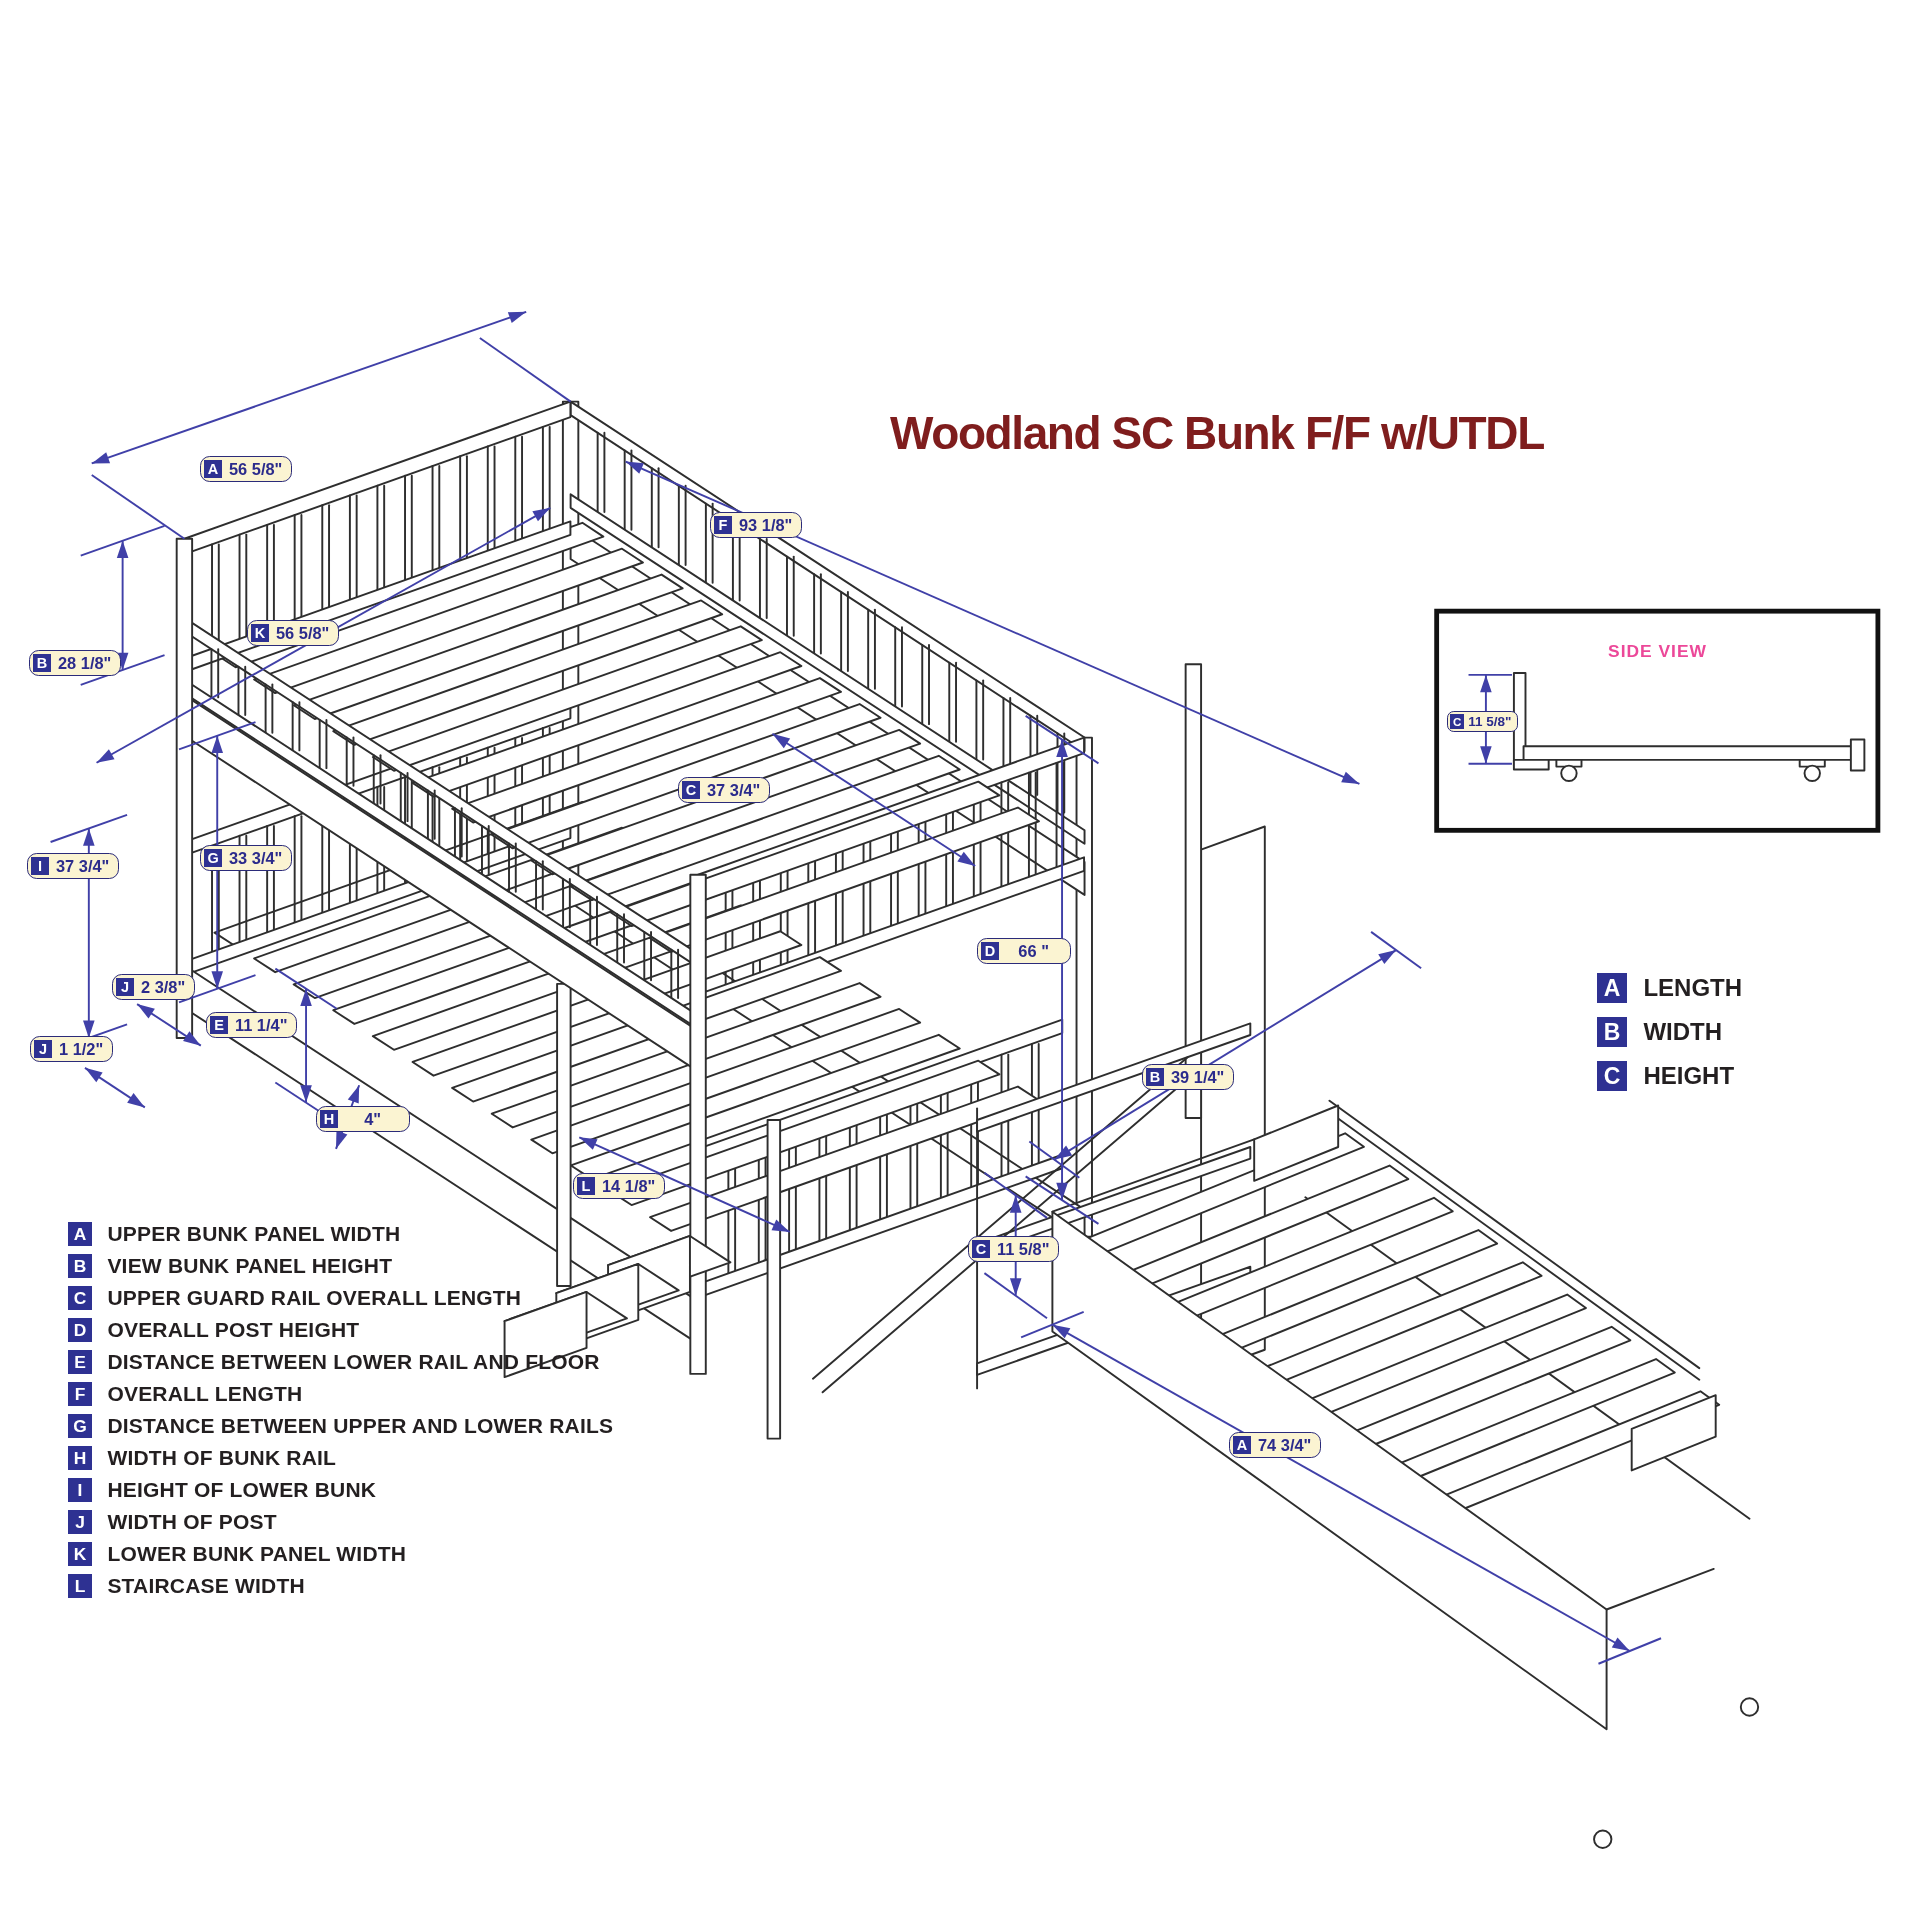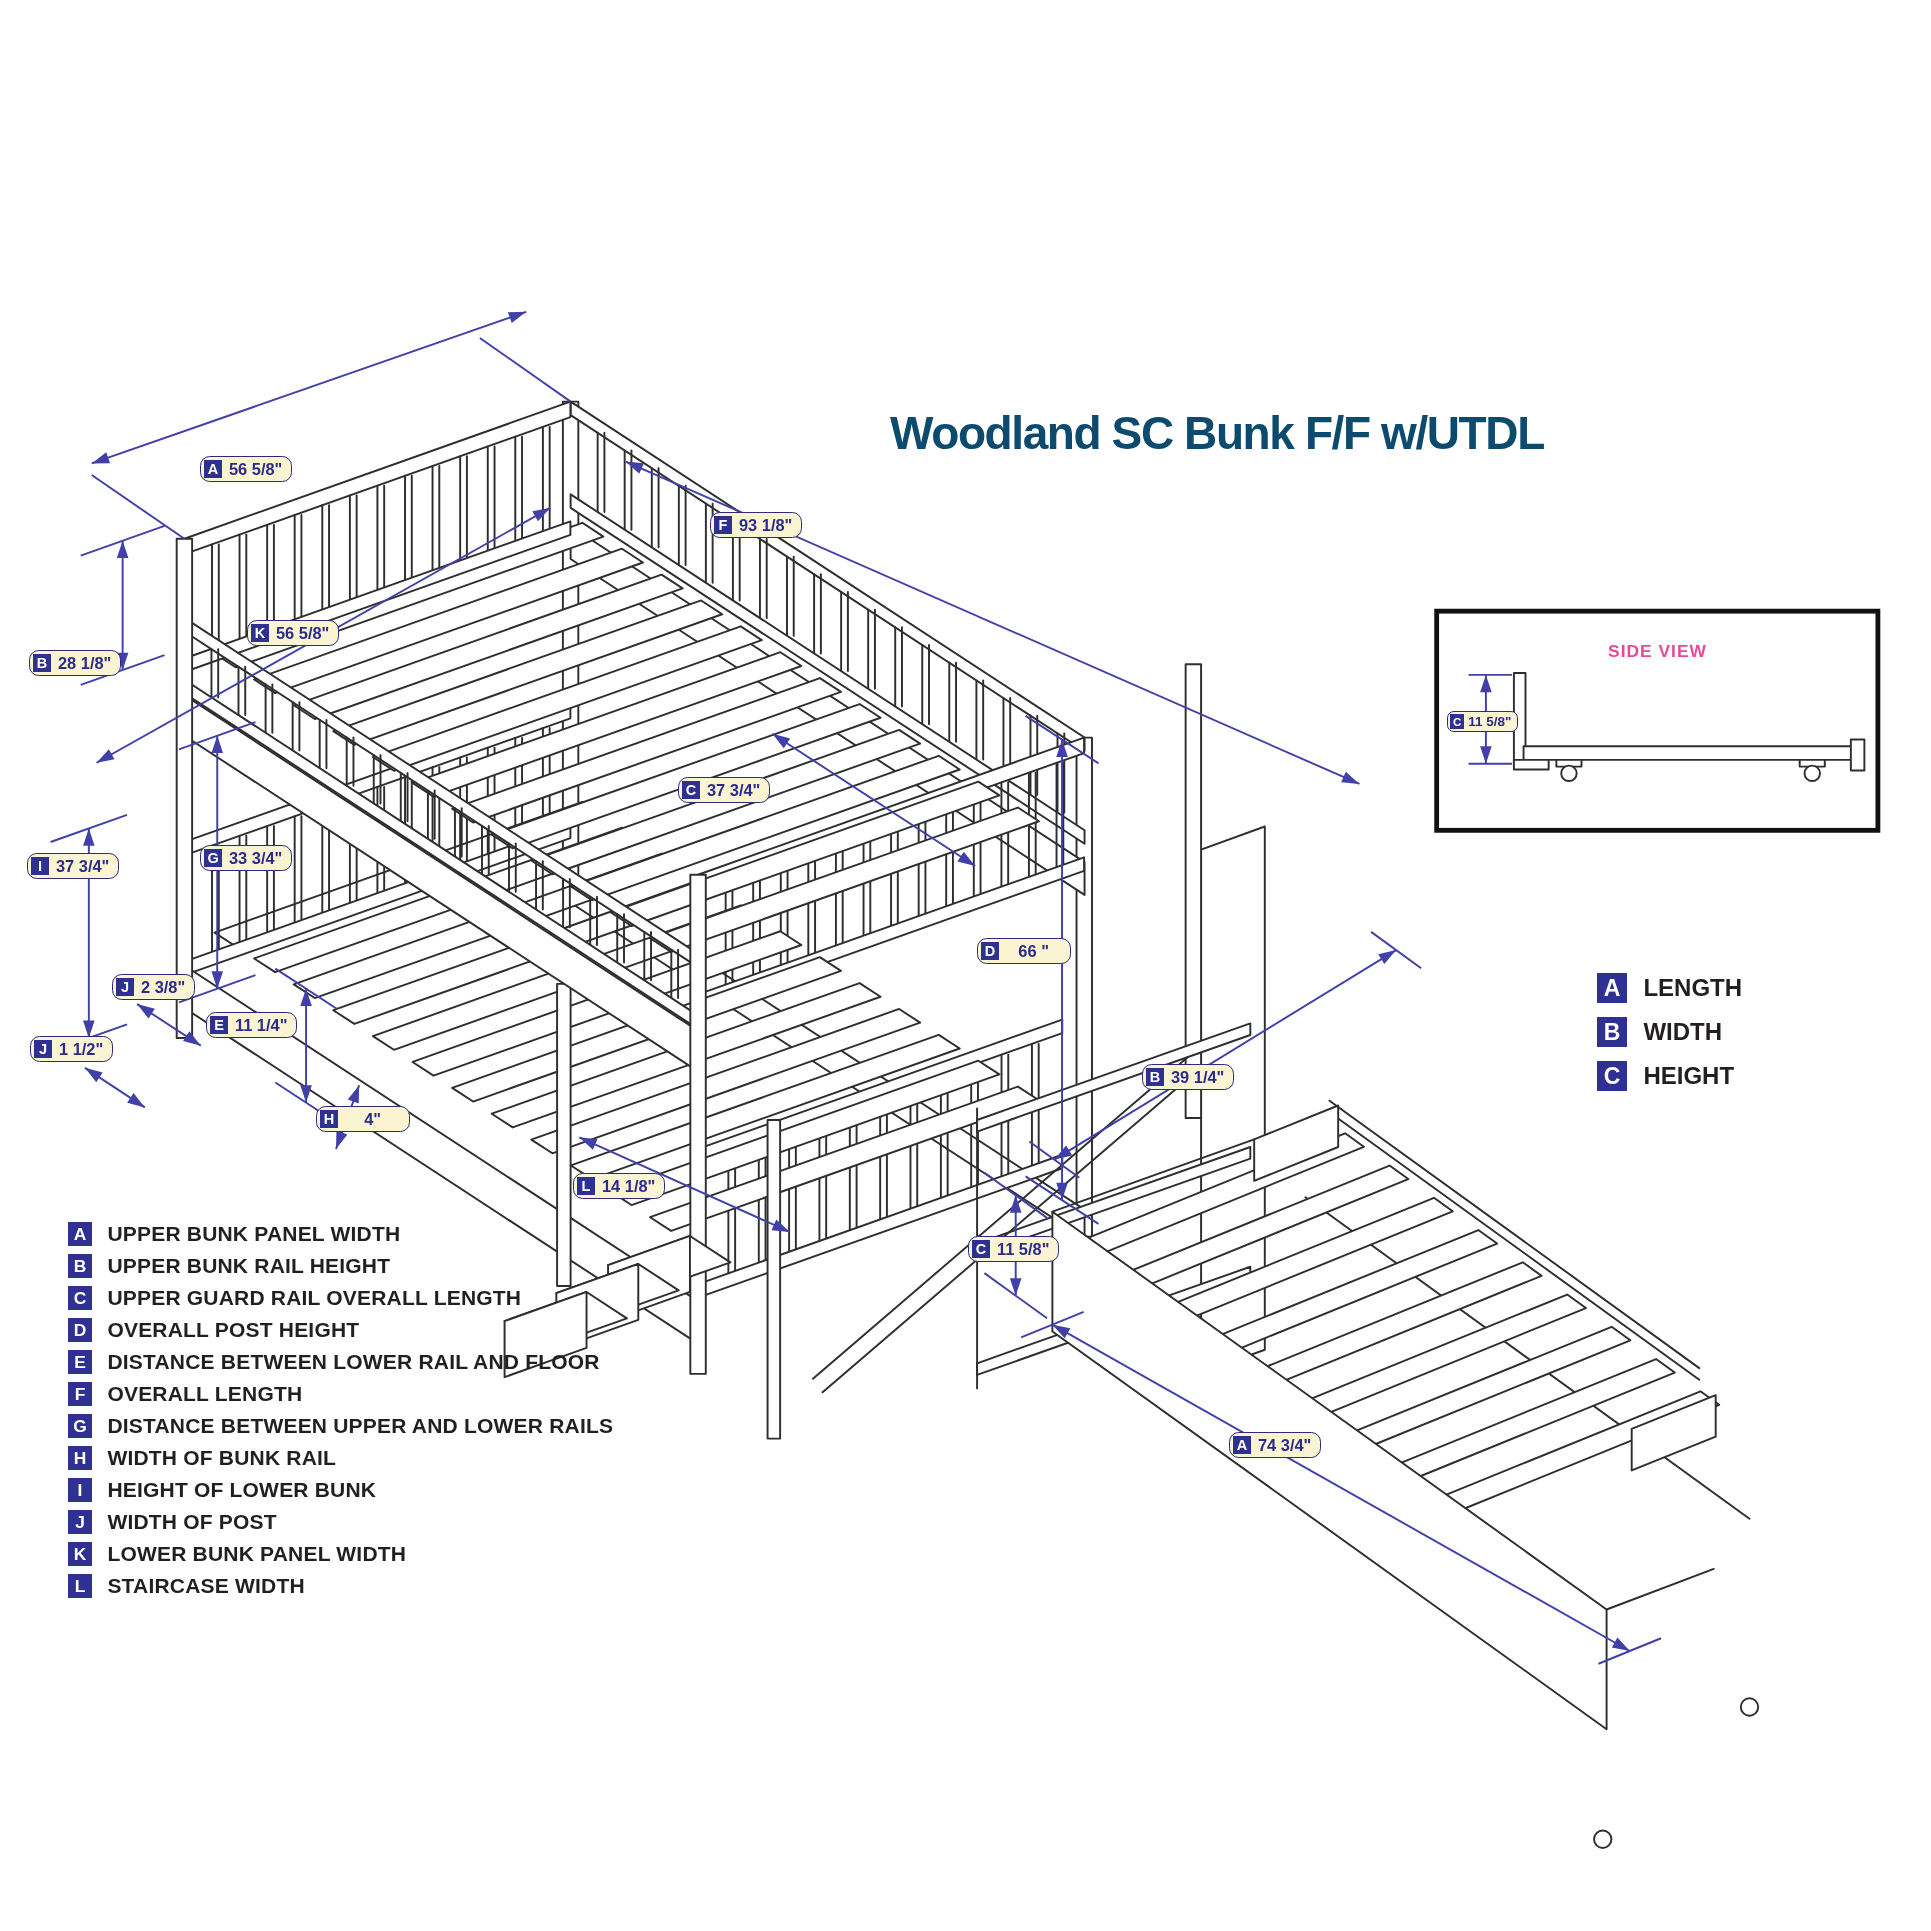--- a/index.html
+++ b/index.html
@@ -3,21 +3,21 @@
 <meta charset="utf-8">
 <style>
   html,body{margin:0;padding:0;background:#ffffff;}
   body{width:1931px;height:1931px;position:relative;font-family:"Liberation Sans",sans-serif;overflow:hidden;}
   #art{position:absolute;left:0;top:0;}
   .k{stroke:#2e2e2e;stroke-width:2;fill:none;stroke-linecap:round;}
   .kq{fill:#ffffff;stroke:#2e2e2e;stroke-width:2;stroke-linejoin:round;}
   .b{stroke:#4040a8;stroke-width:2;fill:none;}
   .bf{fill:#4040a8;stroke:none;}
   .sv-border{fill:none;stroke:#111111;stroke-width:5;}
-  #title{position:absolute;left:890px;top:406px;width:927px;font-size:46px;font-weight:bold;color:#0c4a6e;letter-spacing:-1.4px;white-space:nowrap;}
+  #title{position:absolute;left:890px;top:406px;width:927px;font-size:46px;font-weight:bold;color:#7f1d1d;letter-spacing:-1.4px;white-space:nowrap;}
   .pill{position:absolute;display:flex;align-items:center;background:#FBF4D2;border:1.9px solid #2b2b7a;border-radius:9.7px;height:26px;box-sizing:border-box;padding:0 8.7px 0 2.9px;gap:6.8px;}
   .pill .sq{width:18.3px;height:18.3px;background:#2E3192;color:#fff;font-weight:bold;font-size:14.5px;display:flex;align-items:center;justify-content:center;flex:0 0 auto;}
   .pill .val{color:#2b2b8c;font-size:16.4px;font-weight:bold;white-space:nowrap;}
   .pill.small{height:21px;border-radius:6.8px;padding:0 5.8px 0 1.9px;gap:3.9px;border-width:1.9px;}
   .pill.small .sq{width:14.5px;height:14.5px;font-size:11.6px;}
   .pill.small .val{font-size:13.5px;}
   .pill.wide{width:94px;}
   .pill.wide .val{flex:1;text-align:center;}
   #sv-title{position:absolute;left:1437px;top:641px;width:441px;text-align:center;font-size:17.4px;font-weight:bold;color:#ec4899;letter-spacing:1px;}
   #legend{position:absolute;left:68px;top:1218px;}
@@ -440,21 +440,21 @@
       <span class="val">11 5/8"</span>
     </div>
   </div>
 <div id="legend">
     <div class="lrow">
       <span class="sq">A</span>
       <span class="lbl">UPPER BUNK PANEL WIDTH</span>
     </div>
     <div class="lrow">
       <span class="sq">B</span>
-      <span class="lbl">UPPER BUNK RAIL HEIGHT</span>
+      <span class="lbl">VIEW BUNK PANEL HEIGHT</span>
     </div>
     <div class="lrow">
       <span class="sq">C</span>
       <span class="lbl">UPPER GUARD RAIL OVERALL LENGTH</span>
     </div>
     <div class="lrow">
       <span class="sq">D</span>
       <span class="lbl">OVERALL POST HEIGHT</span>
     </div>
     <div class="lrow">

